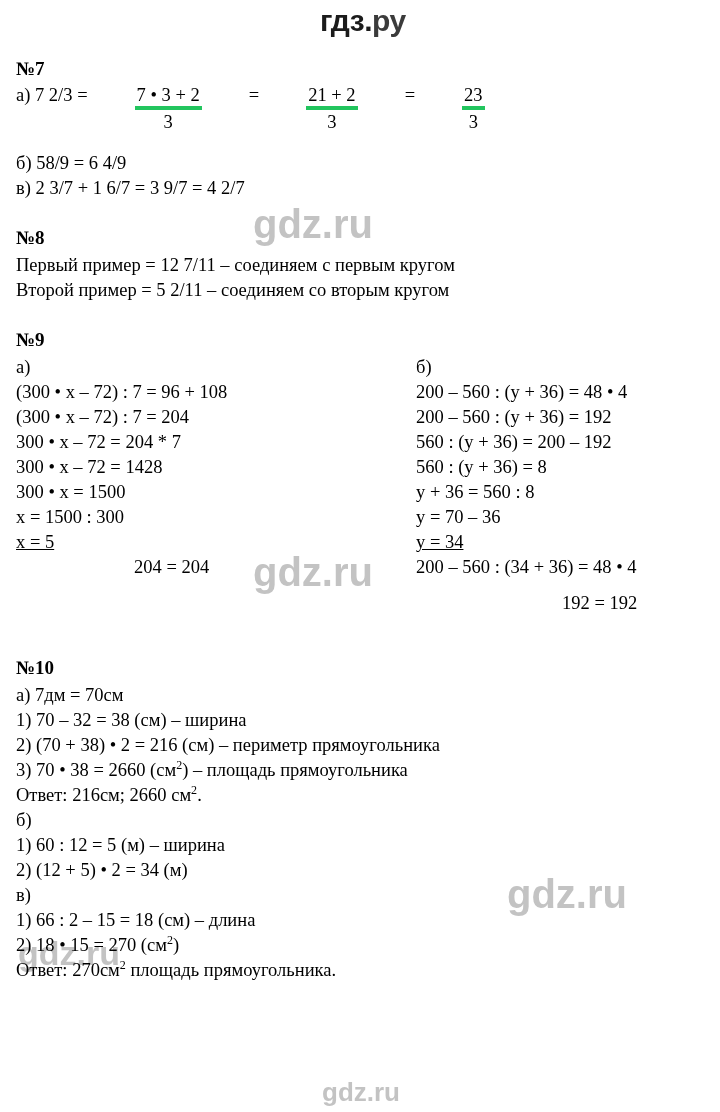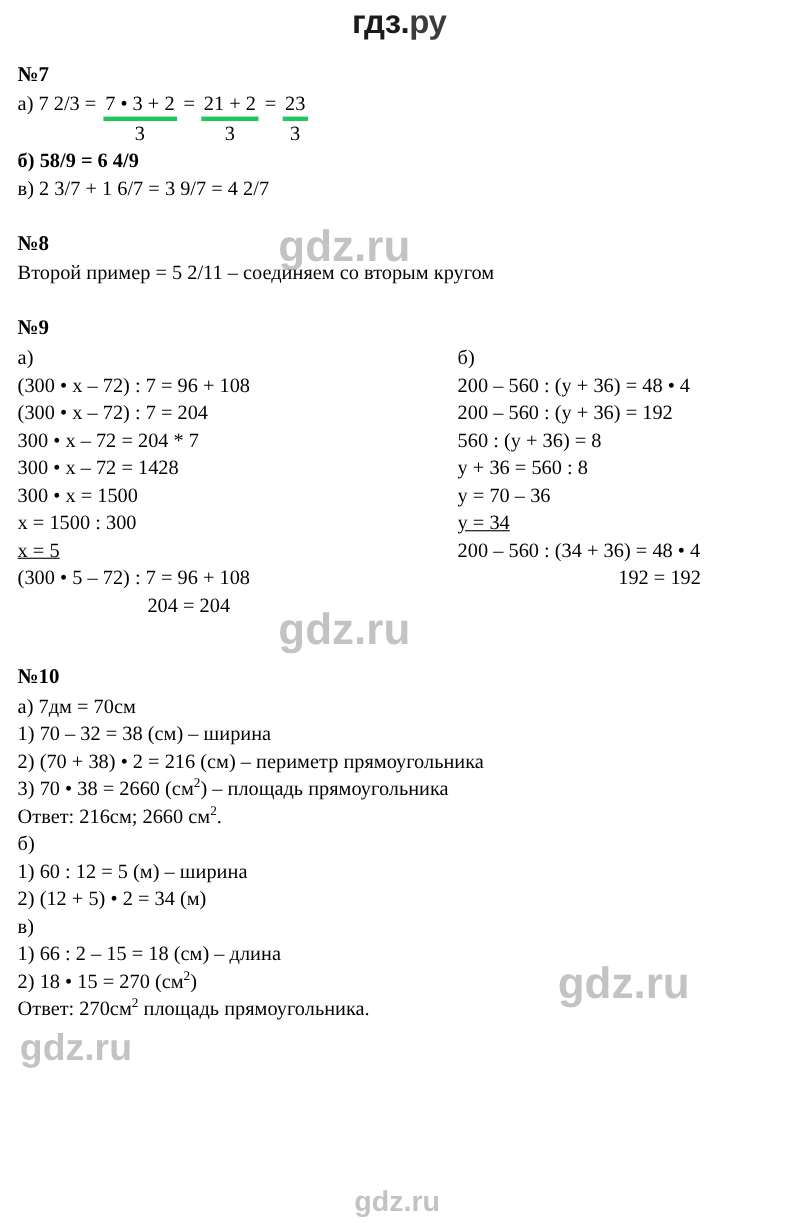--- a/index.html
+++ b/index.html
@@ -93,81 +93,82 @@
   .eqsp { padding: 0 4px; line-height: 22px; }
 
   
   .cols {
     display: flex;
     width: 690px;
   }
   .col-a { width: 400px; }
   .col-b { width: 290px; }
   .indent-204 { padding-left: 118px; }
-  .indent-192 { padding-left: 146px; }
+  .indent-192 { padding-left: 146px; margin-top: 11px; }
 </style>
 </head>
 <body>
 
 <div class="page">
 
   <div class="wm-logo" style="left:320px; top:4px;"><span>гдз</span><span>.</span><span class="ru">ру</span></div>
 
   <div class="wm wm1">gdz.ru</div>
   <div class="wm wm2">gdz.ru</div>
   <div class="wm wm3">gdz.ru</div>
   <div class="wm wm4">gdz.ru</div>
   <div class="wm wm5">gdz.ru</div>
 
   <div class="content">
 
     <div class="task-num">№7</div>
 
-    <div class="frac-row" style="margin-top:2px;">
+    <div class="frac-row" style="margin-top:2px;gap:41px;">
       <span class="eqsp" style="padding-left:0">а) 7 2/3 = </span>
       <span class="frac">
         <span class="num">7 • 3 + 2</span>
         <span class="den">3</span>
       </span>
       <span class="eqsp">=</span>
       <span class="frac">
         <span class="num">21 + 2</span>
         <span class="den">3</span>
       </span>
       <span class="eqsp">=</span>
       <span class="frac">
         <span class="num">23</span>
         <span class="den">3</span>
       </span>
     </div>
 
-    <div class="line" style="margin-top:2px;font-weight:bold;">б) 58/9 = 6 4/9</div>
+    <div class="line" style="margin-top:18px;">б) 58/9 = 6 4/9</div>
     <div class="line">в) 2 3/7 + 1 6/7 = 3 9/7 = 4 2/7</div>
 
     <div class="task-num" style="margin-top:26px;">№8</div>
+    <div class="line">Первый пример = 12 7/11 – соединяем с первым кругом</div>
     <div class="line">Второй пример = 5 2/11 – соединяем со вторым кругом</div>
 
     <div class="task-num" style="margin-top:26px;">№9</div>
     <div class="cols">
       <div class="col-a">
         <div class="line">а)</div>
         <div class="line">(300 • х – 72) : 7 = 96 + 108</div>
         <div class="line">(300 • х – 72) : 7 = 204</div>
         <div class="line">300 • х – 72 = 204 * 7</div>
         <div class="line">300 • х – 72 = 1428</div>
         <div class="line">300 • х = 1500</div>
         <div class="line">х = 1500 : 300</div>
         <div class="line"><span class="u">х = 5</span></div>
-        <div class="line">(300 • 5 – 72) : 7 = 96 + 108</div>
         <div class="line indent-204">204 = 204</div>
       </div>
       <div class="col-b">
         <div class="line">б)</div>
         <div class="line">200 – 560 : (у + 36) = 48 • 4</div>
         <div class="line">200 – 560 : (у + 36) = 192</div>
+        <div class="line">560 : (у + 36) = 200 – 192</div>
         <div class="line">560 : (у + 36) = 8</div>
         <div class="line">у + 36 = 560 : 8</div>
         <div class="line">у = 70 – 36</div>
         <div class="line"><span class="u">у = 34</span></div>
         <div class="line">200 – 560 : (34 + 36) = 48 • 4</div>
         <div class="line indent-192">192 = 192</div>
       </div>
     </div>
 
     <div class="task-num" style="margin-top:41px;">№10</div>

